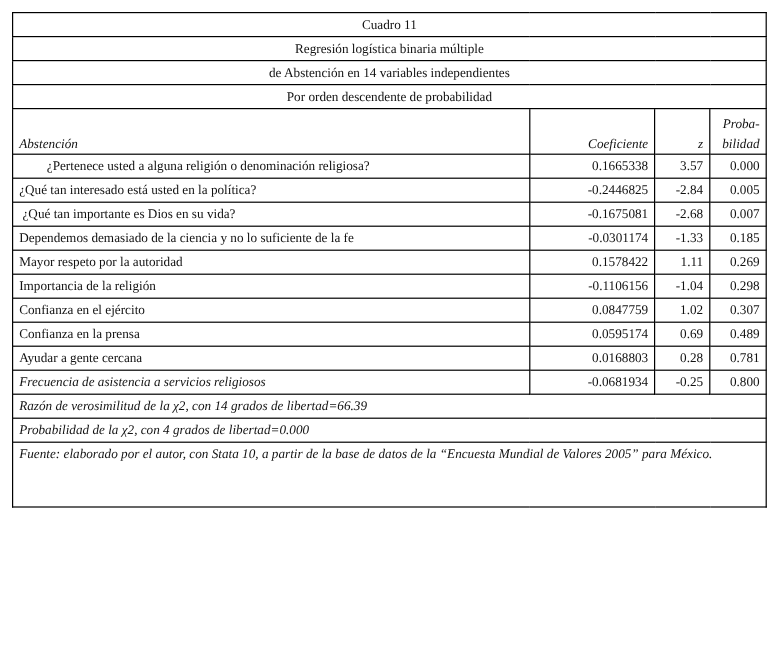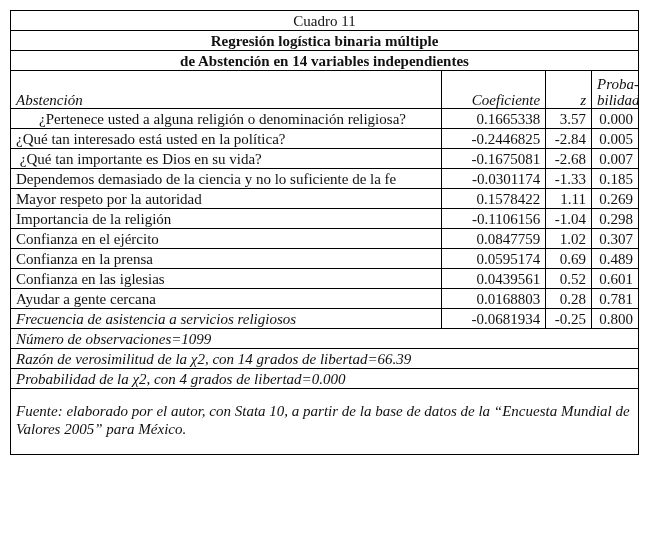--- a/index.html
+++ b/index.html
@@ -1,31 +1,31 @@
 <!DOCTYPE html>
 <html><head>
 <meta charset="utf-8">
 <style>
   html, body { margin: 0; padding: 0; background: #ffffff; }
   body { width: 649px; height: 548px; position: relative; overflow: hidden;
          font-family: "Liberation Serif", "DejaVu Serif", serif; color: #111; }
   table.tbl { position: absolute; left: 10px; top: 10px; width: 629px;
-              border-collapse: collapse; table-layout: fixed; font-size: 15px; }
+              border-collapse: collapse; table-layout: fixed; font-size: 11px; }
   .tbl td { border: 1px solid #000; padding: 0 5px; height: 19px; line-height: 18px;
             white-space: nowrap; overflow: hidden; }
   .c-title { text-align: center; }
-  .bold { font-weight: bold; }
+  .bold { font-weight: normal; }
   .hdr td { vertical-align: bottom; height: 37px; line-height: 16px; }
   .it { font-style: italic; }
   .num { text-align: right; }
   .c1 { width: 404px; }
   .c2 { width: 98px; }
   .c3 { width: 43px; }
   .c4 { width: 44px; }
-  .source td { white-space: normal; height: 52px; vertical-align: top; line-height: 18px; padding-top: 13px; }
+  .source td { white-space: normal; height: 52px; vertical-align: top; line-height: 18px; padding-top: 1px; }
   .prob-hdr { text-align: right; line-height: 17px; }
 </style>
 </head>
 <body>
 
 <table class="tbl">
   <colgroup>
     <col class="c1">
       <col class="c2">
       <col class="c3">
@@ -33,20 +33,23 @@
   </colgroup>
   <tbody id="tbody">
     <tr>
       <td colspan="4" class="c-title">Cuadro 11</td>
     </tr>
     <tr>
       <td colspan="4" class="c-title bold">Regresión logística binaria múltiple</td>
     </tr>
     <tr>
       <td colspan="4" class="c-title bold">de Abstención en 14 variables independientes</td>
+    </tr>
+    <tr>
+      <td colspan="4" class="c-title">Por orden descendente de probabilidad</td>
     </tr>
     <tr class="hdr">
       <td class="it">Abstención</td>
       <td class="it num">Coeficiente</td>
       <td class="it num">z</td>
       <td class="it prob-hdr"><span>Proba-</span><br><span>bilidad</span></td>
     </tr>
   <tr>
         <td style="white-space: pre; padding-left: 28px;">¿Pertenece usted a alguna religión o denominación religiosa?</td>
         <td class="num">0.1665338</td>
@@ -89,39 +92,30 @@
         <td class="num">1.02</td>
         <td class="num">0.307</td>
       </tr>
       <tr>
         <td style="white-space: pre;">Confianza en la prensa</td>
         <td class="num">0.0595174</td>
         <td class="num">0.69</td>
         <td class="num">0.489</td>
       </tr>
       <tr>
-        <td style="white-space: pre;">Confianza en las iglesias</td>
-        <td class="num">0.0439561</td>
-        <td class="num">0.52</td>
-        <td class="num">0.601</td>
-      </tr>
-      <tr>
         <td style="white-space: pre;">Ayudar a gente cercana</td>
         <td class="num">0.0168803</td>
         <td class="num">0.28</td>
         <td class="num">0.781</td>
       </tr>
       <tr>
         <td style="white-space: pre; font-style: italic;">Frecuencia de asistencia a servicios religiosos</td>
         <td class="num">-0.0681934</td>
         <td class="num">-0.25</td>
         <td class="num">0.800</td>
-      </tr>
-      <tr class="">
-        <td colspan="4" class="it">Número de observaciones=1099</td>
       </tr>
       <tr class="">
         <td colspan="4" class="it">Razón de verosimilitud de la χ2, con 14 grados de libertad=66.39</td>
       </tr>
       <tr class="">
         <td colspan="4" class="it">Probabilidad de la χ2, con 4 grados de libertad=0.000</td>
       </tr>
       <tr class="source">
         <td colspan="4" class="it">Fuente: elaborado por el autor, con Stata 10, a partir de la base de datos de  la “Encuesta Mundial de Valores 2005” para México.</td>
       </tr>

